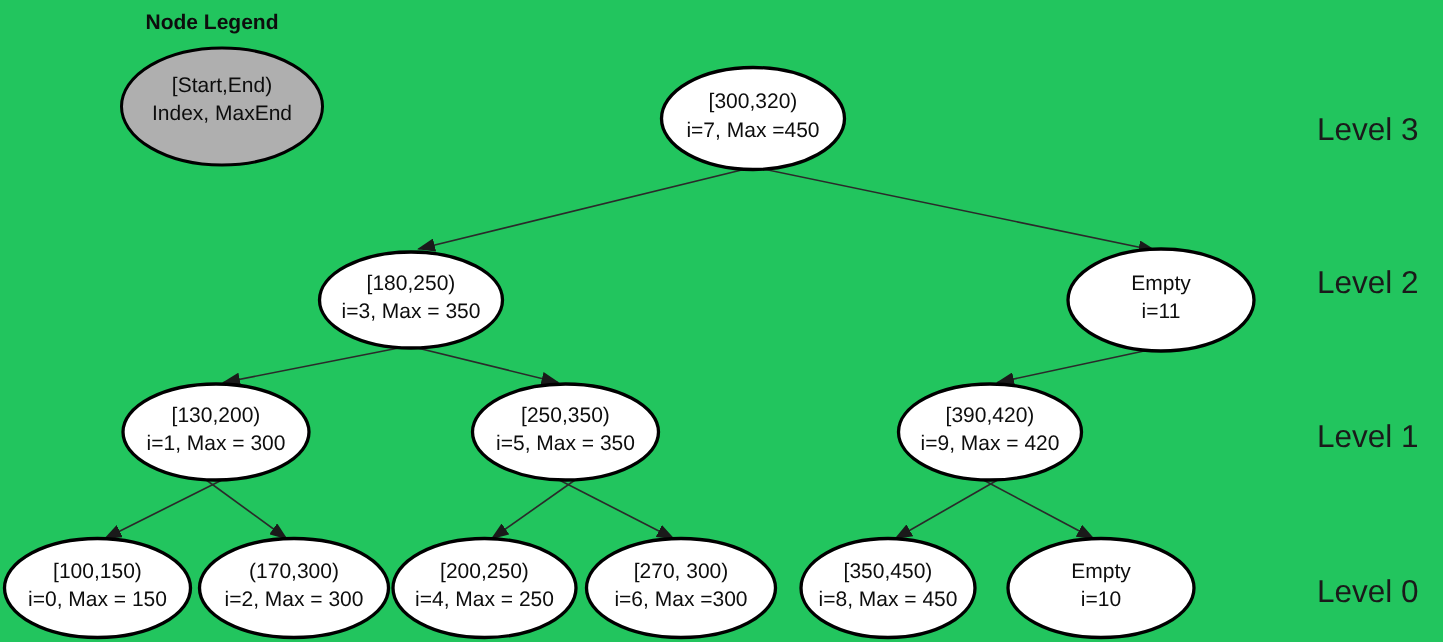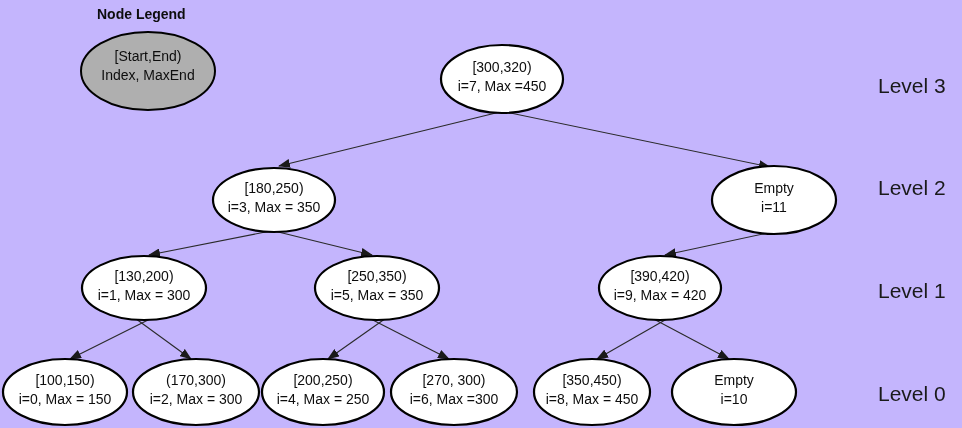--- a/index.html
+++ b/index.html
@@ -1,20 +1,20 @@
 <!DOCTYPE html>
 <html><head>
 <meta charset="utf-8">
 <style>
   html, body { margin: 0; padding: 0; background: #ffffff; }
   .canvas {
     position: relative;
     width: 962px;
     height: 428px;
-    background: #c4b5fd;
+    background: #22c55e;
     font-family: "Liberation Sans", sans-serif;
     overflow: hidden;
   }
   svg { display: block; }
   .node-ellipse { fill: #ffffff; stroke: #000000; stroke-width: 2.2; }
   .legend-ellipse { stroke: #000000; stroke-width: 2; }
   .node-text {
     font-family: "Liberation Sans", sans-serif;
     font-size: 14px;
     fill: #0d0d0d;

